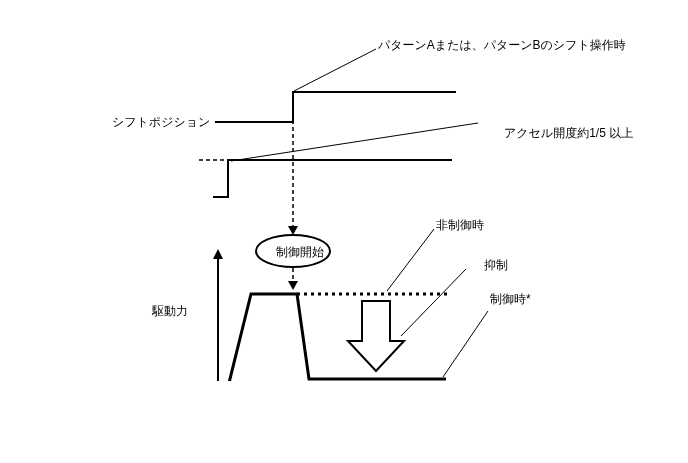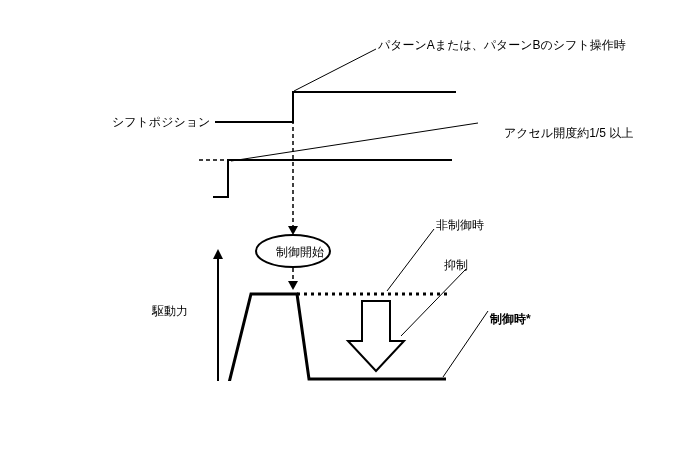--- a/index.html
+++ b/index.html
@@ -79,17 +79,17 @@
 
 
   <div class="ellipse-text">制御開始</div>
 
   <div class="lbl" style="left:152px;top:304px;">駆動力</div>
 
   <div class="lbl" style="left:325px;top:394px;font-style:italic;">時間</div>
 
   <div class="lbl" style="left:436px;top:218px;">非制御時</div>
 
-  <div class="lbl" style="left:444px;top:258px;">抑制</div>
+  <div class="lbl" style="left:484px;top:258px;">抑制</div>
 
-  <div class="lbl" style="left:490px;top:312px;font-weight:bold;">制御時*</div>
+  <div class="lbl" style="left:490px;top:292px;">制御時*</div>
 
 </div>
 
 </body></html>

